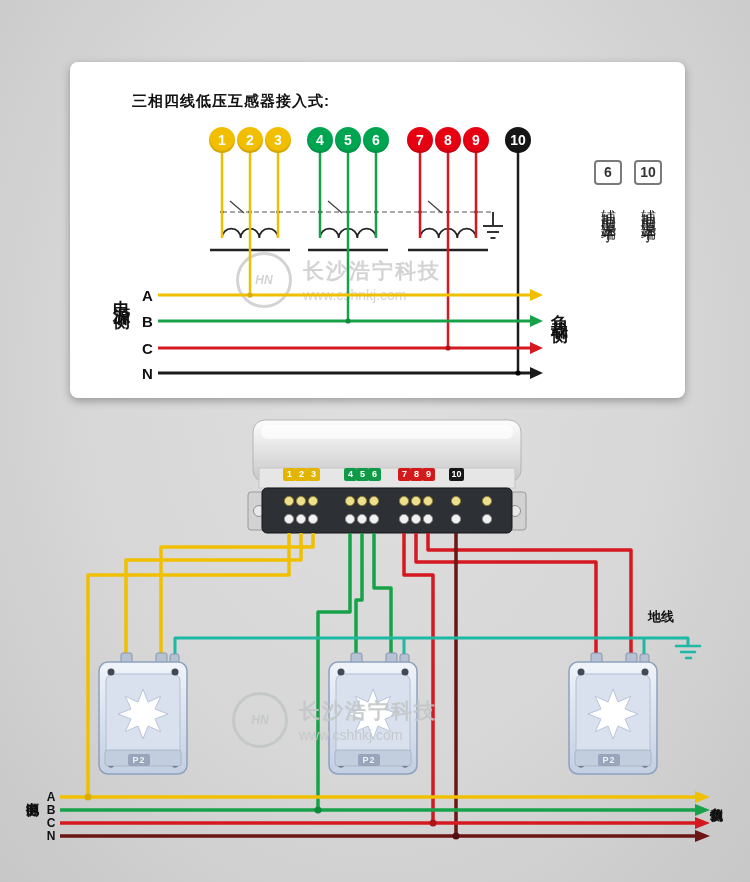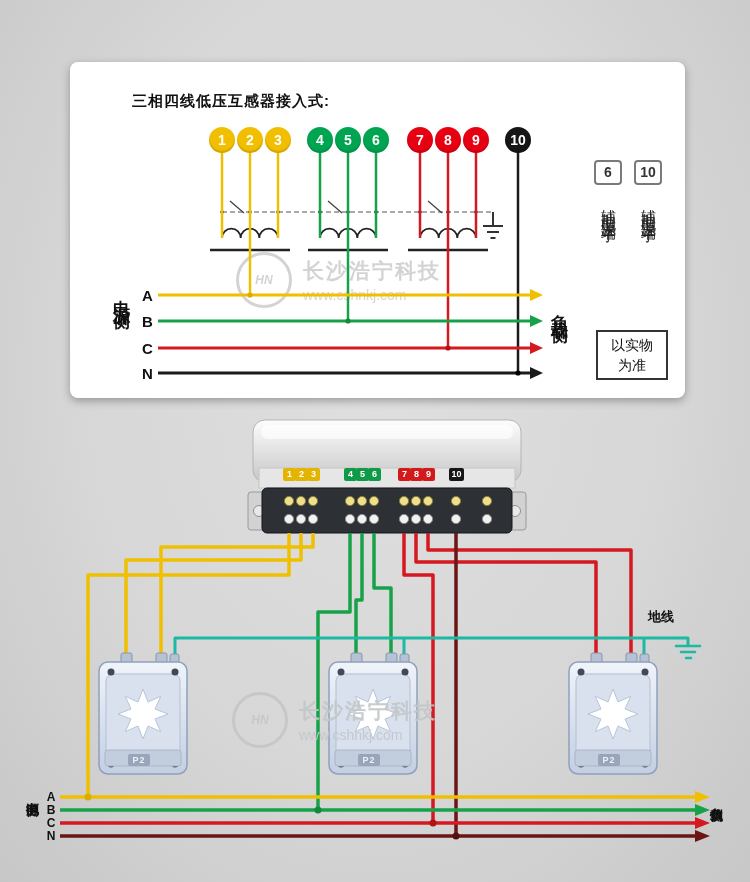--- a/index.html
+++ b/index.html
@@ -140,24 +140,20 @@
       <div class="aux-col">
         <div class="aux-num">6</div>
         <div class="aux-label vtext">辅助电源端子+</div>
       </div>
       <div class="aux-col">
         <div class="aux-num">10</div>
         <div class="aux-label vtext">辅助电源端子-</div>
       </div>
     </div>
 
-    <div class="note-box">
-      <span>以实物</span>
-      <span>为准</span>
-    </div>
 
     <div class="side-label vtext" style="left:40px;top:224px">电源侧</div>
     <span class="phase-letter" style="top:225px">A</span>
     <span class="phase-letter" style="top:251px">B</span>
     <span class="phase-letter" style="top:278px">C</span>
     <span class="phase-letter" style="top:303px">N</span>
     <div class="side-label vtext" style="left:478px;top:238px">负载侧</div>
   </section>
 
   <svg class="svg-abs" width="750" height="882" viewBox="0 0 750 882">

